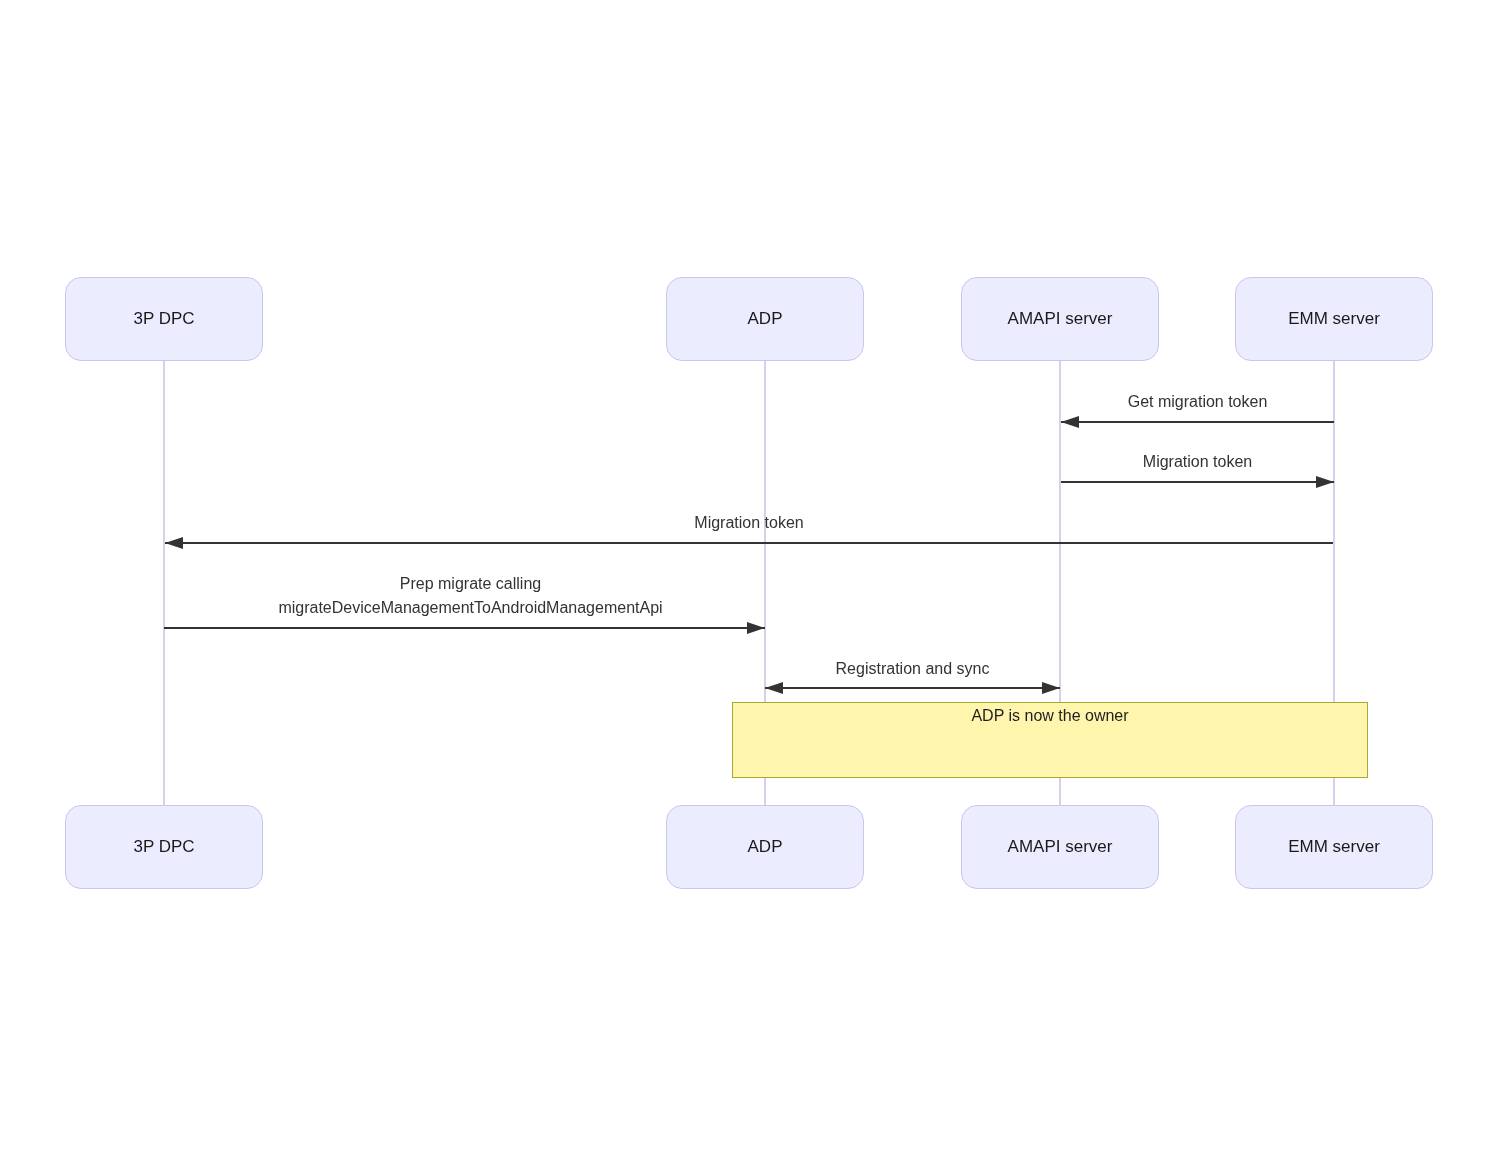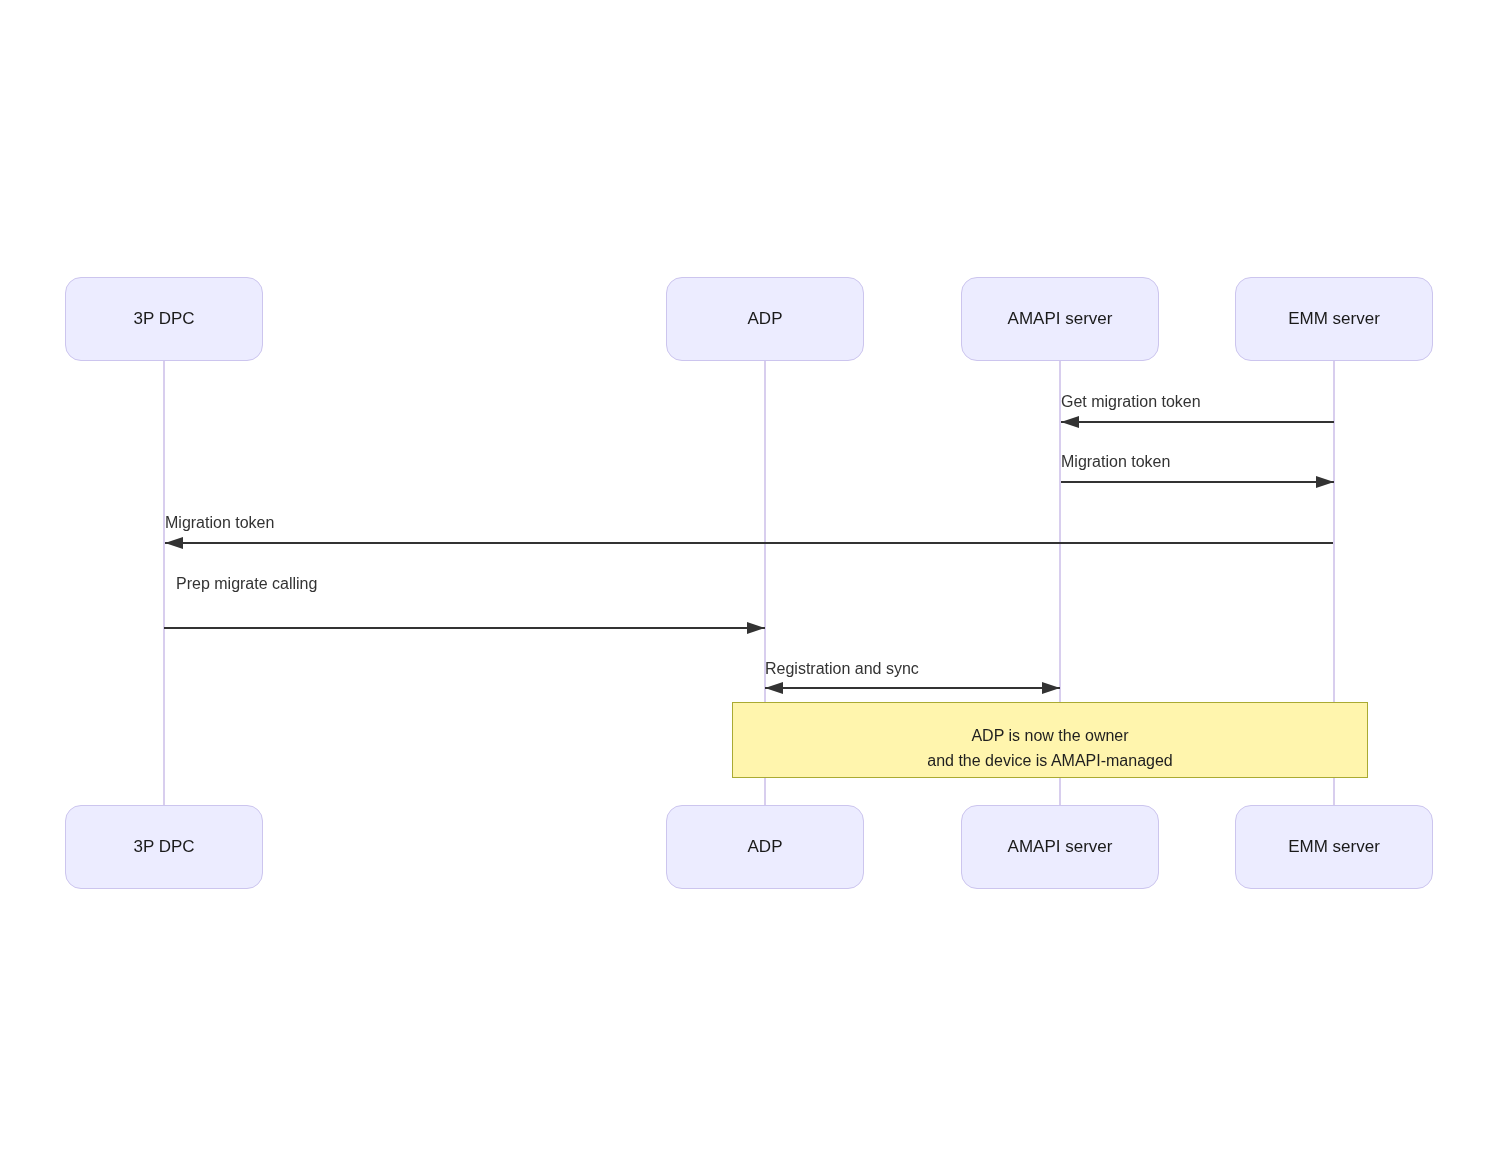--- a/index.html
+++ b/index.html
@@ -31,20 +31,21 @@
   }
   .lifeline {
     position: absolute;
     width: 2px;
     top: 361px;
     height: 444px;
     background: var(--lifeline, #D8CEEE);
   }
   .msg-label {
     position: absolute;
+    text-align: center;
     font-size: 16px;
     line-height: 24px;
     color: var(--msg-text, #333333);
     white-space: nowrap;
   }
   .msg-label .msg-line-text { display: block; margin-left: 12px; }
   .msg-line {
     position: absolute;
     height: 2px;
     background: var(--arrow, #333333);
@@ -69,21 +70,21 @@
     top: 702px;
     width: 636px;
     height: 76px;
     background: var(--note-fill, #FFF5AD);
     border: 1px solid var(--note-border, #AAAA33);
     box-sizing: border-box;
     text-align: center;
     font-size: 16px;
     line-height: 25px;
     color: var(--note-text, #1f1f1f);
-    padding-top: 20px;
+    padding-top: 0;
   }
   .note span { display: block; }
 </style>
 </head>
 <body>
 
 <div class="canvas">
 
   <div class="lifeline" style="left:163px"></div>
   <div class="lifeline" style="left:764px"></div>
@@ -110,32 +111,32 @@
   <div class="msg-label" style="left:1061px; top:450px; width:273px">Migration token</div>
   <div class="msg-line" style="left:1061px; top:481px; width:273px"></div>
   <div class="arrowhead-right" style="left:1316px; top:476px"></div>
 
   <div class="msg-label" style="left:165px; top:511px; width:1168px">Migration token</div>
   <div class="msg-line" style="left:165px; top:542px; width:1168px"></div>
   <div class="arrowhead-left" style="left:165px; top:537px"></div>
 
   <div class="msg-label" style="left:164px; top:572px; width:601px">
     <span class="msg-line-text">Prep migrate calling</span>
+    <span class="msg-line-text">migrateDeviceManagementToAndroidManagementApi</span>
   </div>
   <div class="msg-line" style="left:164px; top:627px; width:601px"></div>
   <div class="arrowhead-right" style="left:747px; top:622px"></div>
 
   <div class="msg-label" style="left:765px; top:657px; width:295px">Registration and sync</div>
   <div class="msg-line" style="left:765px; top:687px; width:295px"></div>
   <div class="arrowhead-left" style="left:765px; top:682px"></div>
   <div class="arrowhead-right" style="left:1042px; top:682px"></div>
 
   <div class="note">
     <span>ADP is now the owner</span>
-    <span>and the device is AMAPI-managed</span>
   </div>
 
   <div class="actor" style="left:65px; top:805px">
     <span>3P DPC</span>
   </div>
   <div class="actor" style="left:666px; top:805px">
     <span>ADP</span>
   </div>
   <div class="actor" style="left:961px; top:805px">
     <span>AMAPI server</span>

